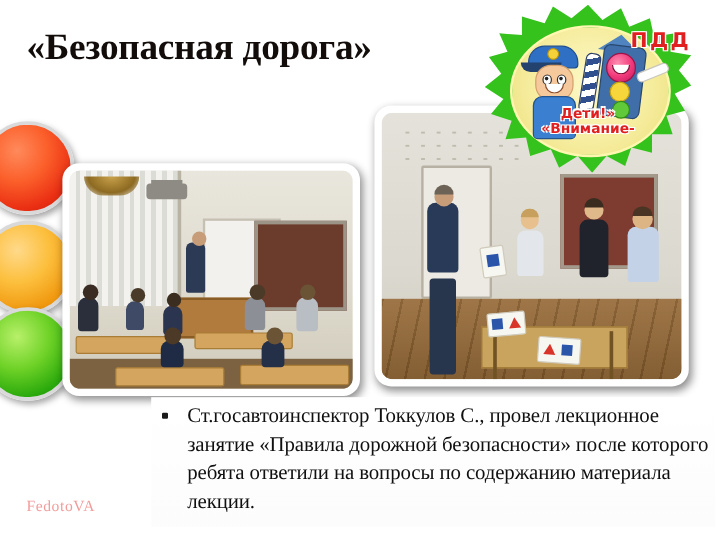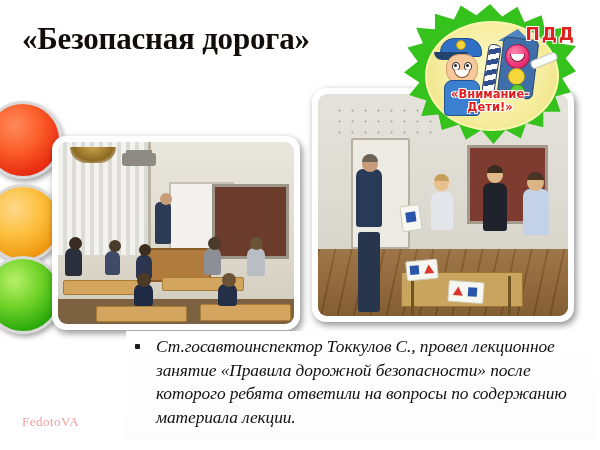--- a/index.html
+++ b/index.html
@@ -200,21 +200,20 @@
   .tl-grn{position:absolute;left:106px;top:80px;width:13px;height:13px;border-radius:50%;background:#5fc93a;border:1.3px solid #318d14;}
   .tl-smile{position:absolute;left:106px;top:50px;width:13px;height:7px;border:1.4px solid #7a0f36;border-top:none;border-radius:0 0 13px 13px;background:#fff;}
   .tl-arm{position:absolute;left:126px;top:52px;width:26px;height:7px;background:#fdfdfd;border:1.2px solid #c9c6bd;border-radius:4px;transform:rotate(-22deg);}
 
   
   .textblock{
     position:absolute;
     left:126px;top:331px;
     width:470px;height:108px;
     background:linear-gradient(180deg,#ffffff 0%,#fcfcfc 100%);
-    font-style:italic;
   }
   .bullet-row{
     position:relative;
     padding-left:30px;
     padding-top:4px;
   }
   .bullet{
     position:absolute;left:9px;top:13px;
     width:5px;height:5px;background:#1a1a1a;border-radius:1px;
   }
@@ -358,22 +357,22 @@
     <div class="tl-roof"></div>
     <div class="tl-body"></div>
     <div class="tl-red"></div>
     <div class="tl-smile"></div>
     <div class="tl-ylw"></div>
     <div class="tl-grn"></div>
     <div class="tl-arm"></div>
 
     <div class="badge-pdd">ПДД</div>
     <div class="badge-motto">
+      <div>Дети!»</div>
       <div>«Внимание-</div>
-      <div>Дети!»</div>
     </div>
   </div>
 
   <div class="textblock">
     <div class="bullet-row">
       <span class="bullet"></span>
       <div class="body-text">Ст.госавтоинспектор Токкулов С., провел лекционное занятие «Правила дорожной безопасности» после которого ребята ответили на вопросы по содержанию материала лекции.</div>
     </div>
   </div>
 

